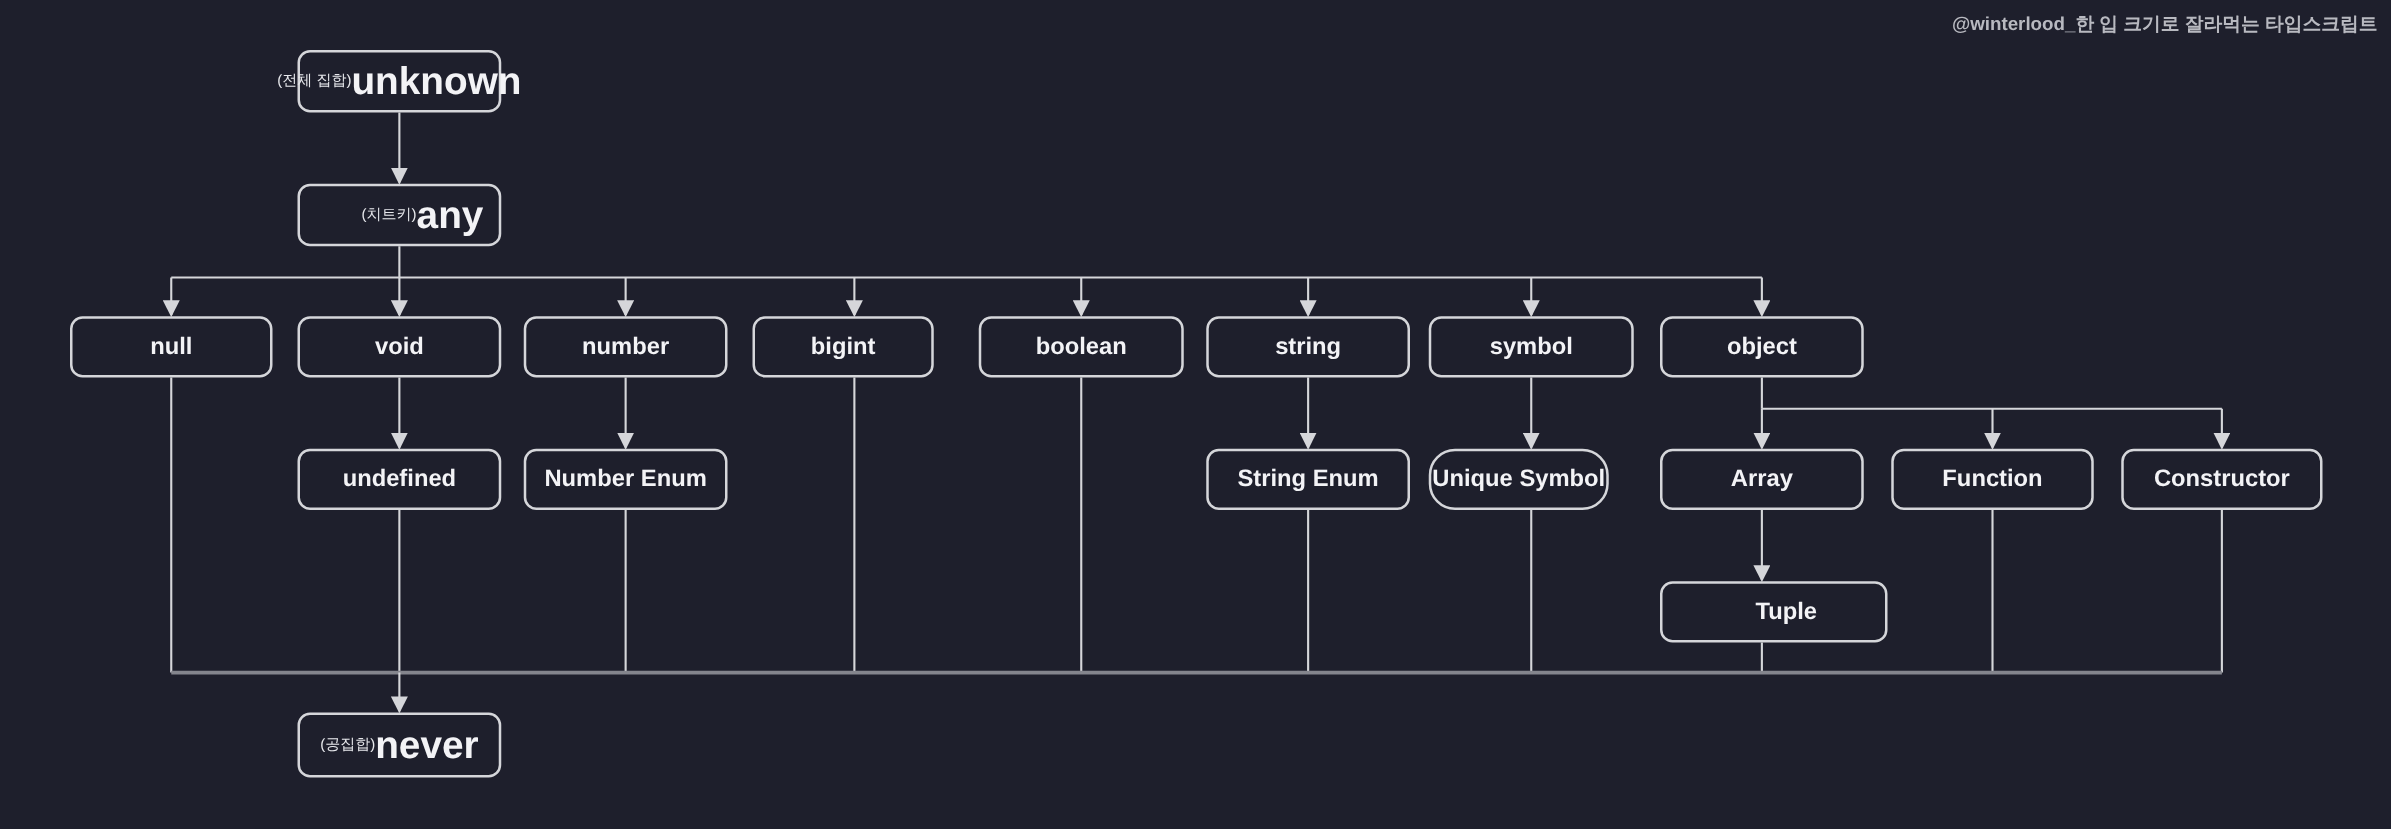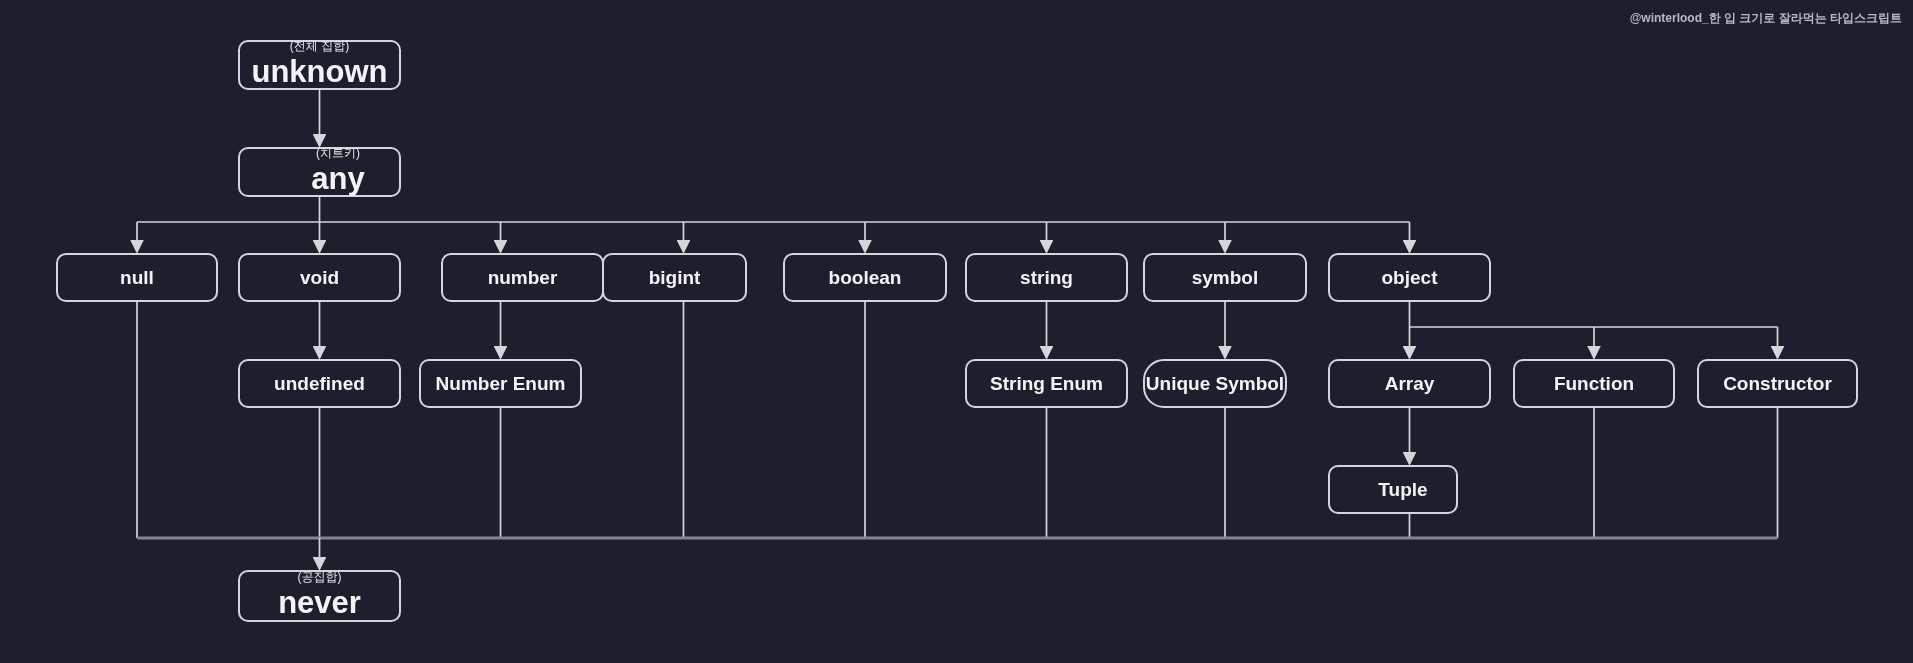--- a/index.html
+++ b/index.html
@@ -9,26 +9,26 @@
   .stage{
     position:relative;width:1913px;height:663px;overflow:hidden;background:var(--bg);
     font-family:"Liberation Sans","DejaVu Sans",sans-serif;
   }
   .edges-svg{position:absolute;left:0;top:0;width:1913px;height:663px;pointer-events:none;}
   .edge{stroke:var(--line);stroke-width:1.7;fill:none;}
   .bus{stroke:var(--bus);stroke-width:3;fill:none;}
   .node{
     position:absolute;box-sizing:border-box;border:2px solid var(--line);border-radius:10px;
     background:transparent;color:var(--text);
-    display:flex;flex-direction:column;align-items:center;justify-content:center;
+    display:flex;flex-direction:row;align-items:center;justify-content:center;
   }
   .node .label{font-weight:bold;font-size:19px;line-height:1.12;white-space:nowrap;}
   .node.big .label{font-size:31px;}
   .node .caption{font-size:12px;font-weight:400;color:var(--caption);line-height:1.15;margin-bottom:1px;white-space:nowrap;}
-  .attribution{position:absolute;top:10px;right:11px;font-size:12px;font-weight:bold;color:var(--attr);white-space:nowrap;}
+  .attribution{position:absolute;top:10px;right:11px;font-size:15px;font-weight:bold;color:var(--attr);white-space:nowrap;}
 </style>
 </head>
 <body>
 
 <div class="stage">
   <svg class="edges-svg" viewBox="0 0 1913 663">
     <defs>
       <marker id="ah" viewBox="0 0 8 8" refX="7" refY="4" markerWidth="8" markerHeight="8" orient="auto">
         <path d="M0,0 L8,4 L0,8 Z" fill="#d5d6da"></path>
       </marker>
@@ -77,21 +77,21 @@
       <div class="node big" style="left: 238px; top: 147px; width: 163px; height: 50px; padding-left: 37px;">
         <div class="caption">(치트키)</div>
         <div class="label">any</div>
       </div>
       <div class="node" style="left: 56px; top: 253px; width: 162px; height: 49px;">
         <div class="label">null</div>
       </div>
       <div class="node" style="left: 238px; top: 253px; width: 163px; height: 49px;">
         <div class="label">void</div>
       </div>
-      <div class="node" style="left: 419px; top: 253px; width: 163px; height: 49px; margin-left: 22px;">
+      <div class="node" style="left: 419px; top: 253px; width: 163px; height: 49px;">
         <div class="label">number</div>
       </div>
       <div class="node" style="left: 602px; top: 253px; width: 145px; height: 49px;">
         <div class="label">bigint</div>
       </div>
       <div class="node" style="left: 783px; top: 253px; width: 164px; height: 49px;">
         <div class="label">boolean</div>
       </div>
       <div class="node" style="left: 965px; top: 253px; width: 163px; height: 49px;">
         <div class="label">string</div>
@@ -116,21 +116,21 @@
       </div>
       <div class="node" style="left: 1328px; top: 359px; width: 163px; height: 49px;">
         <div class="label">Array</div>
       </div>
       <div class="node" style="left: 1513px; top: 359px; width: 162px; height: 49px;">
         <div class="label">Function</div>
       </div>
       <div class="node" style="left: 1697px; top: 359px; width: 161px; height: 49px;">
         <div class="label">Constructor</div>
       </div>
-      <div class="node" style="left: 1328px; top: 465px; width: 130px; height: 49px; padding-left: 20px;">
+      <div class="node" style="left: 1328px; top: 465px; width: 182px; height: 49px; padding-left: 20px;">
         <div class="label">Tuple</div>
       </div>
       <div class="node big" style="left: 238px; top: 570px; width: 163px; height: 52px;">
         <div class="caption">(공집합)</div>
         <div class="label">never</div>
       </div>
     </div>
   <div class="attribution">@winterlood_한 입 크기로 잘라먹는 타입스크립트</div>
 </div>
 

